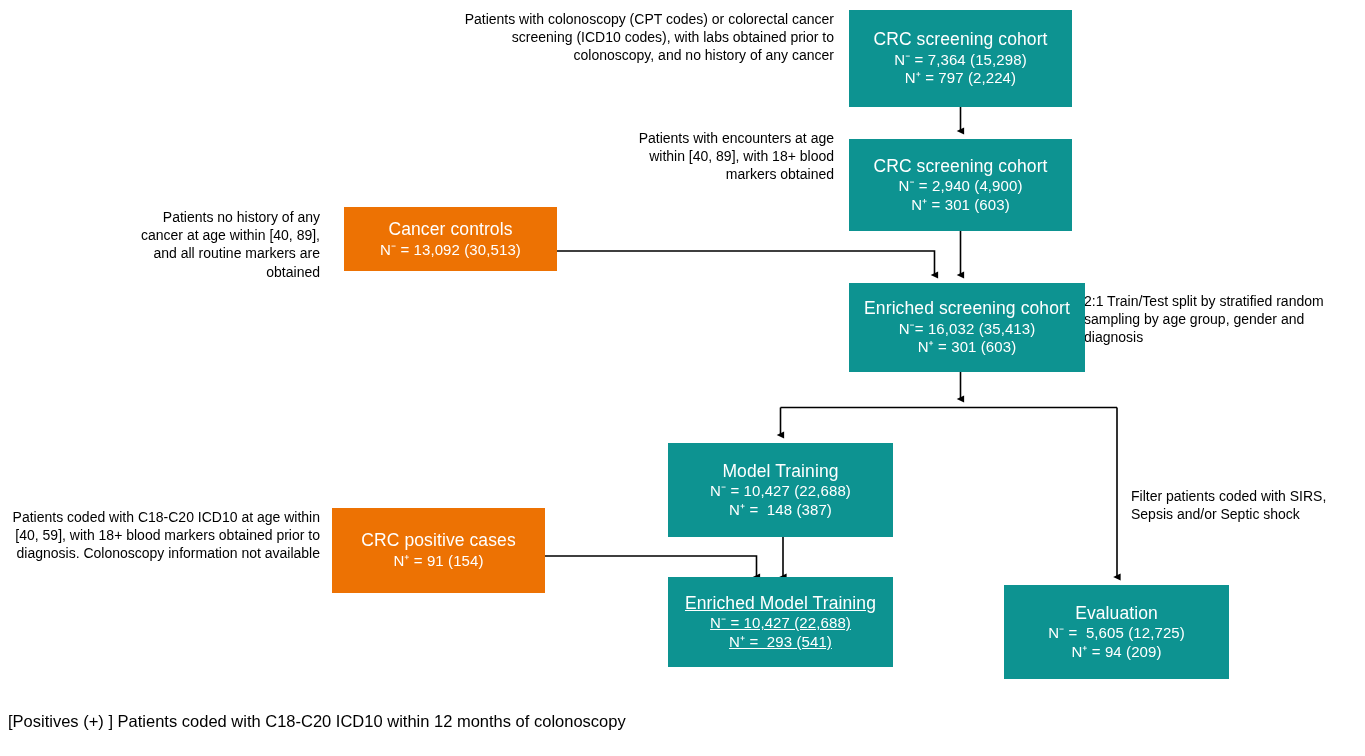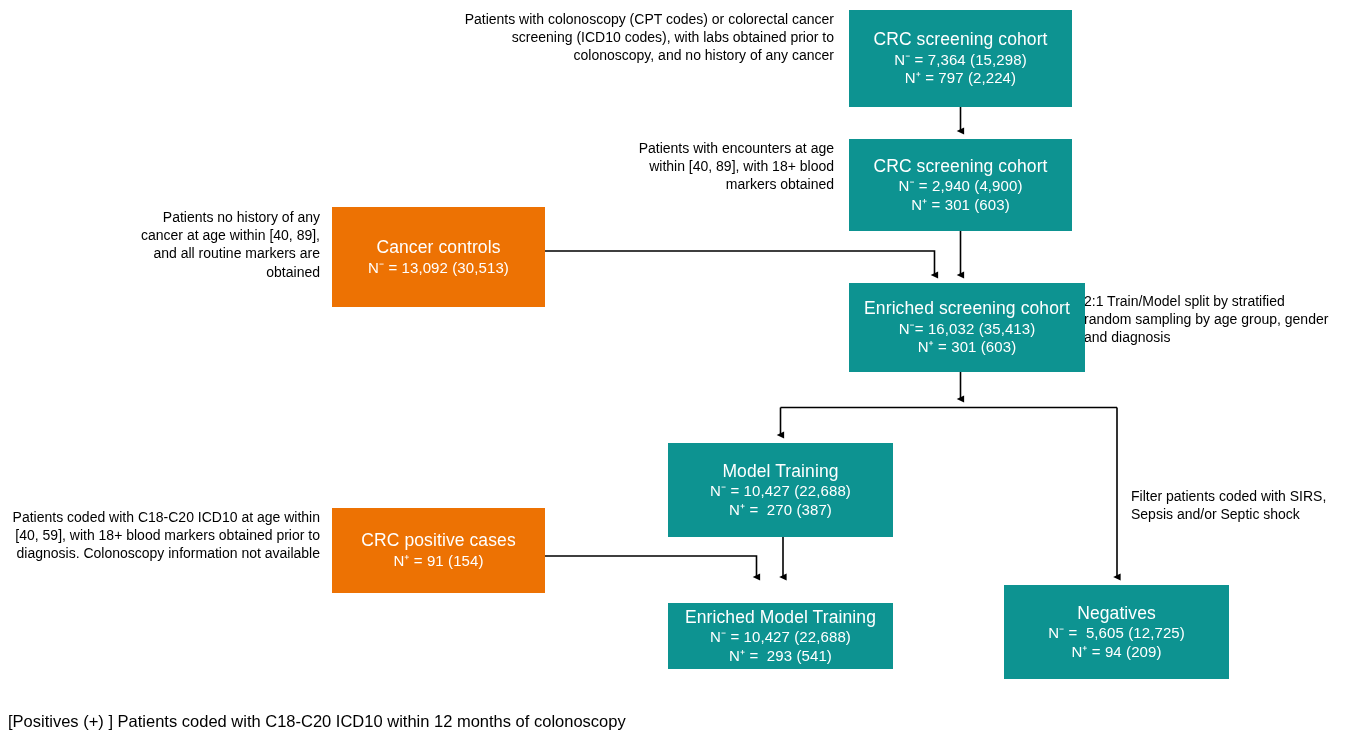--- a/index.html
+++ b/index.html
@@ -109,61 +109,61 @@
     <div class="stat">N⁻ = 7,364 (15,298)</div>
     <div class="stat">N⁺ = 797 (2,224)</div>
   </div>
 
   <div class="node teal" style="left:849px; top:139px; width:223px; height:92px;">
     <div class="title">CRC screening cohort</div>
     <div class="stat">N⁻ = 2,940 (4,900)</div>
     <div class="stat">N⁺ = 301 (603)</div>
   </div>
 
-  <div class="node orange" style="left:332px; top:207px; width:213px; height:100px;">
+  <div class="node orange" style="left:344px; top:207px; width:213px; height:64px;">
     <div class="title">Cancer controls</div>
     <div class="stat">N⁻ = 13,092 (30,513)</div>
   </div>
 
   <div class="node teal" style="left:849px; top:283px; width:236px; height:89px;">
     <div class="title">Enriched screening cohort</div>
     <div class="stat">N⁻= 16,032 (35,413)</div>
     <div class="stat">N⁺ = 301 (603)</div>
   </div>
 
   <div class="node teal" style="left:668px; top:443px; width:225px; height:94px;text-align:right;">
     <div class="title">Model Training</div>
     <div class="stat">N⁻ = 10,427 (22,688)</div>
-    <div class="stat">N⁺ =  270 (387)</div>
+    <div class="stat">N⁺ =  148 (387)</div>
   </div>
 
   <div class="node orange" style="left:332px; top:508px; width:213px; height:85px;">
     <div class="title">CRC positive cases</div>
     <div class="stat">N⁺ = 91 (154)</div>
   </div>
 
-  <div class="node teal" style="left:668px; top:603px; width:225px; height:66px;">
+  <div class="node teal" style="left:668px; top:577px; width:225px; height:90px;text-decoration:underline;">
     <div class="title">Enriched Model Training</div>
     <div class="stat">N⁻ = 10,427 (22,688)</div>
     <div class="stat">N⁺ =  293 (541)</div>
   </div>
 
   <div class="node teal" style="left:1004px; top:585px; width:225px; height:94px;">
-    <div class="title">Negatives</div>
+    <div class="title">Evaluation</div>
     <div class="stat">N⁻ =  5,605 (12,725)</div>
     <div class="stat">N⁺ = 94 (209)</div>
   </div>
 
   <div class="annot right" style="left:452px; top:10px; width:382px;">Patients with colonoscopy (CPT codes) or colorectal cancer screening (ICD10 codes), with labs obtained prior to colonoscopy, and no history of any cancer</div>
 
-  <div class="annot right" style="left:600px; top:139px; width:234px;">Patients with encounters at age within [40, 89], with 18+ blood markers obtained</div>
+  <div class="annot right" style="left:600px; top:129px; width:234px;">Patients with encounters at age within [40, 89], with 18+ blood markers obtained</div>
 
   <div class="annot right" style="left:140px; top:208px; width:180px;">Patients no history of any cancer at age within [40, 89], and all routine markers are obtained</div>
 
-  <div class="annot left" style="left:1084px; top:292px; width:250px;">2:1 Train/Model split by stratified random sampling by age group, gender and diagnosis</div>
+  <div class="annot left" style="left:1084px; top:292px; width:250px;">2:1 Train/Test split by stratified random sampling by age group, gender and diagnosis</div>
 
   <div class="annot right" style="left:2px; top:508px; width:318px;">Patients coded with C18-C20 ICD10 at age within [40, 59], with 18+ blood markers obtained prior to diagnosis. Colonoscopy information not available</div>
 
   <div class="annot left" style="left:1131px; top:487px; width:232px;">Filter patients coded with SIRS, Sepsis and/or Septic shock</div>
 
   <div class="legend" style="left:8px; top:710px; width:700px;">
     <div>[Positives (+) ] Patients coded with C18-C20 ICD10 within 12 months of colonoscopy</div>
   </div>
 
 </div>

